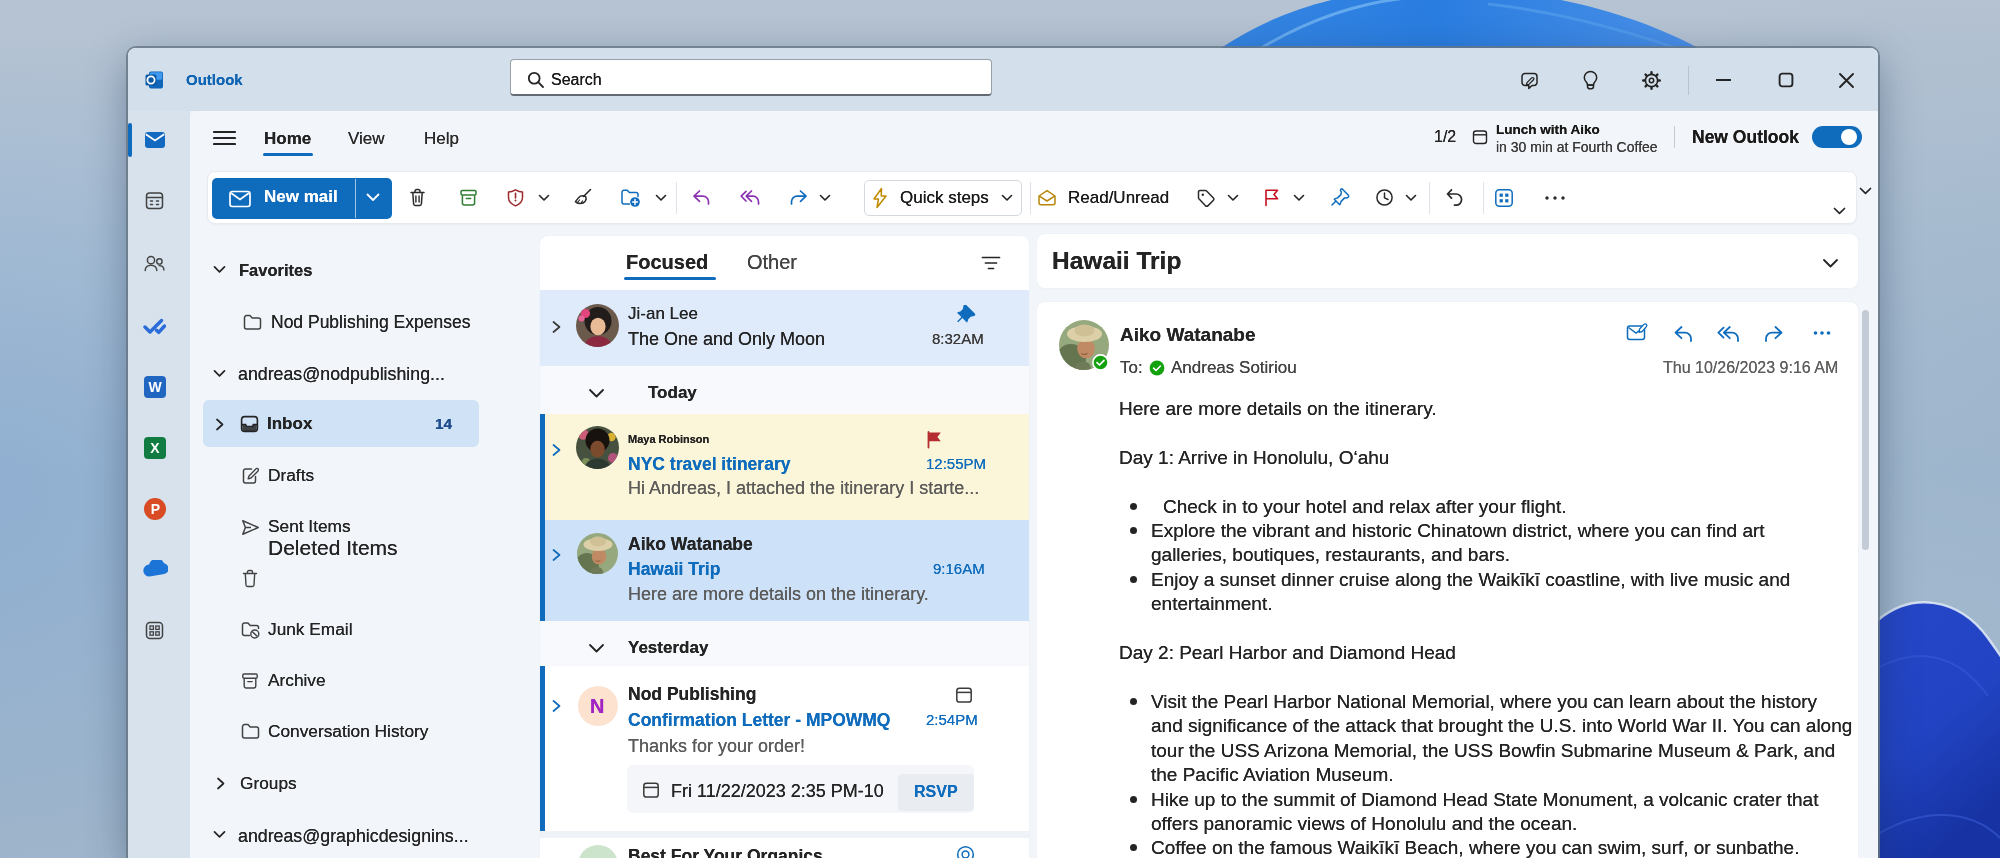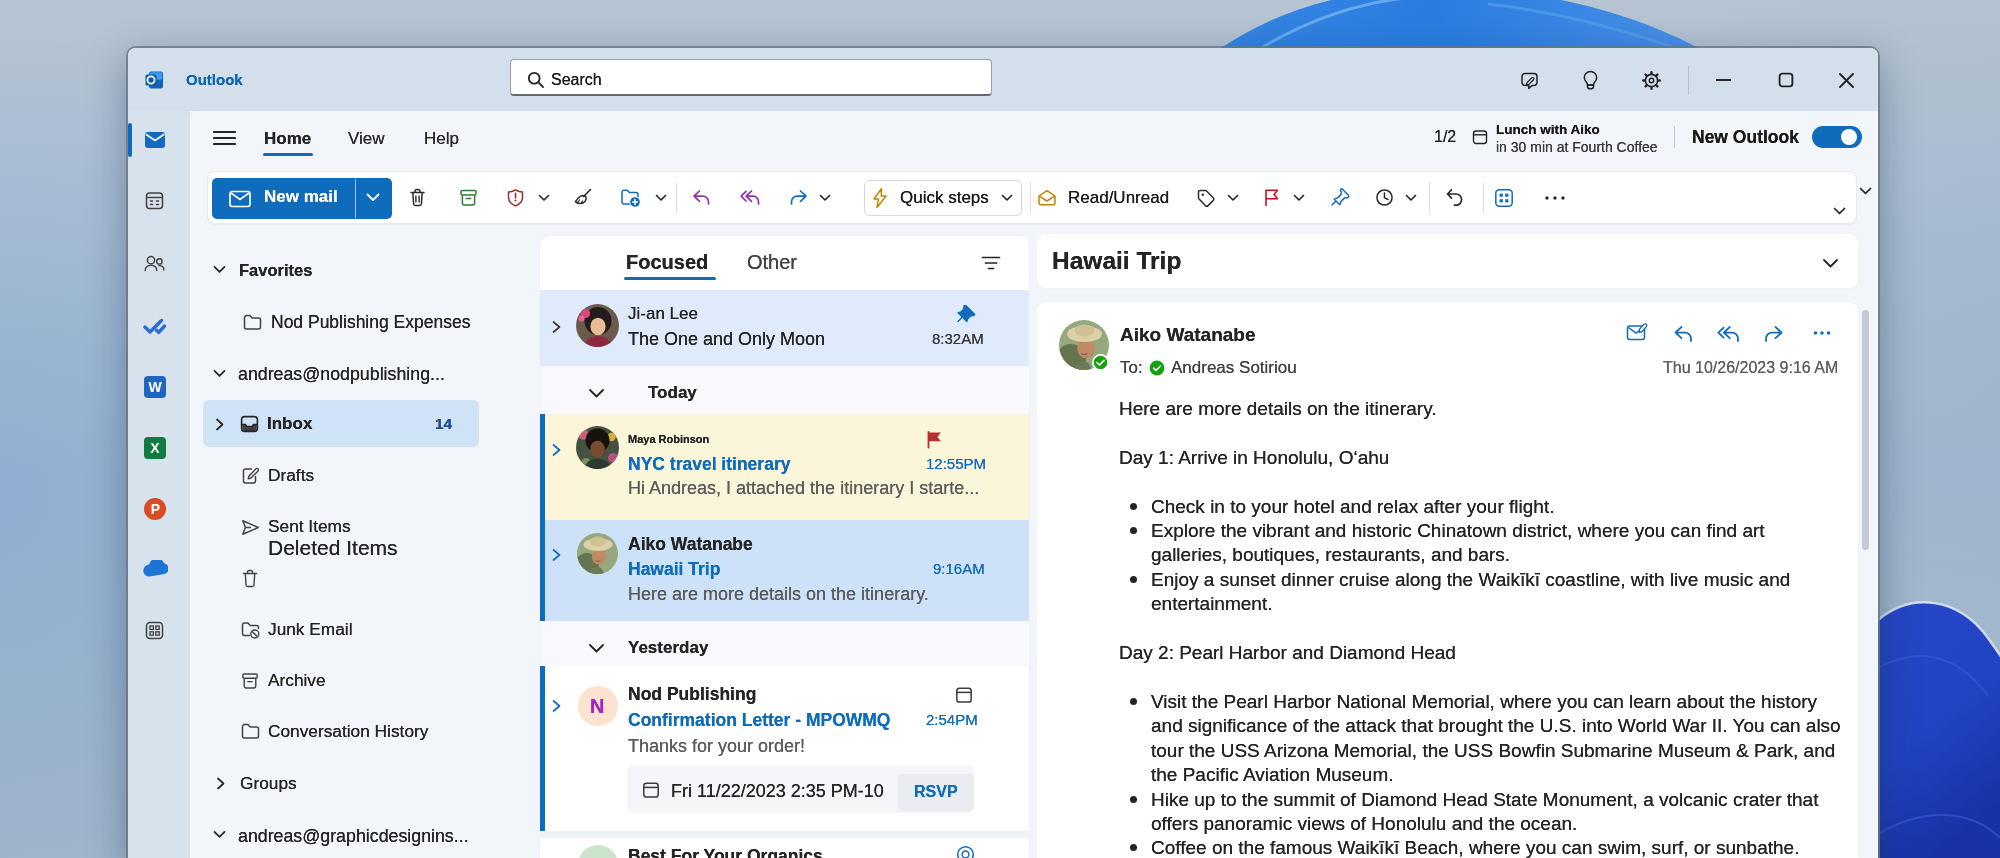--- a/index.html
+++ b/index.html
@@ -567,30 +567,30 @@
     <circle cx="2.5" cy="3" r="1.8" fill="#0f6cbd"></circle>
       <circle cx="9" cy="3" r="1.8" fill="#0f6cbd"></circle>
       <circle cx="15.5" cy="3" r="1.8" fill="#0f6cbd"></circle>
   </svg>
 
   <div class="abs" style="left:1119px;top:397px;font-size:19px;line-height:24.4px;color:#242424;white-space:nowrap;text-shadow:0 0 .5px currentColor;">
     <div>Here are more details on the itinerary.</div>
     <div>&nbsp;</div>
     <div>Day 1: Arrive in Honolulu, O‘ahu</div>
     <div>&nbsp;</div>
-    <div><span class="bdot"></span><span style="margin-left:32px;">Check in to your hotel and relax after your flight.</span></div>
+    <div><span class="bdot"></span><span style="margin-left:44px;">Check in to your hotel and relax after your flight.</span></div>
     <div><span class="bdot"></span><span style="margin-left:32px;">Explore the vibrant and historic Chinatown district, where you can find art</span></div>
     <div><span style="margin-left:32px;text-align:center;">galleries, boutiques, restaurants, and bars.</span></div>
     <div><span class="bdot"></span><span style="margin-left:32px;">Enjoy a sunset dinner cruise along the Waikīkī coastline, with live music and</span></div>
     <div><span style="margin-left:32px;">entertainment.</span></div>
     <div>&nbsp;</div>
     <div>Day 2: Pearl Harbor and Diamond Head</div>
     <div>&nbsp;</div>
     <div><span class="bdot"></span><span style="margin-left:32px;">Visit the Pearl Harbor National Memorial, where you can learn about the history</span></div>
-    <div><span style="margin-left:32px;">and significance of the attack that brought the U.S. into World War II. You can also</span></div>
+    <div><span style="margin-left:32px;">and significance of the attack that brought the U.S. into World War II. You can along</span></div>
     <div><span style="margin-left:32px;">tour the USS Arizona Memorial, the USS Bowfin Submarine Museum &amp; Park, and</span></div>
     <div><span style="margin-left:32px;">the Pacific Aviation Museum.</span></div>
     <div><span class="bdot"></span><span style="margin-left:32px;">Hike up to the summit of Diamond Head State Monument, a volcanic crater that</span></div>
     <div><span style="margin-left:32px;">offers panoramic views of Honolulu and the ocean.</span></div>
     <div><span class="bdot"></span><span style="margin-left:32px;">Coffee on the famous Waikīkī Beach, where you can swim, surf, or sunbathe.</span></div>
   </div>
 
   <div class="abs" style="left:1862px;top:310px;width:7px;height:240px;background:#c3ccd6;border-radius:4px;"></div>
 </div>
 

